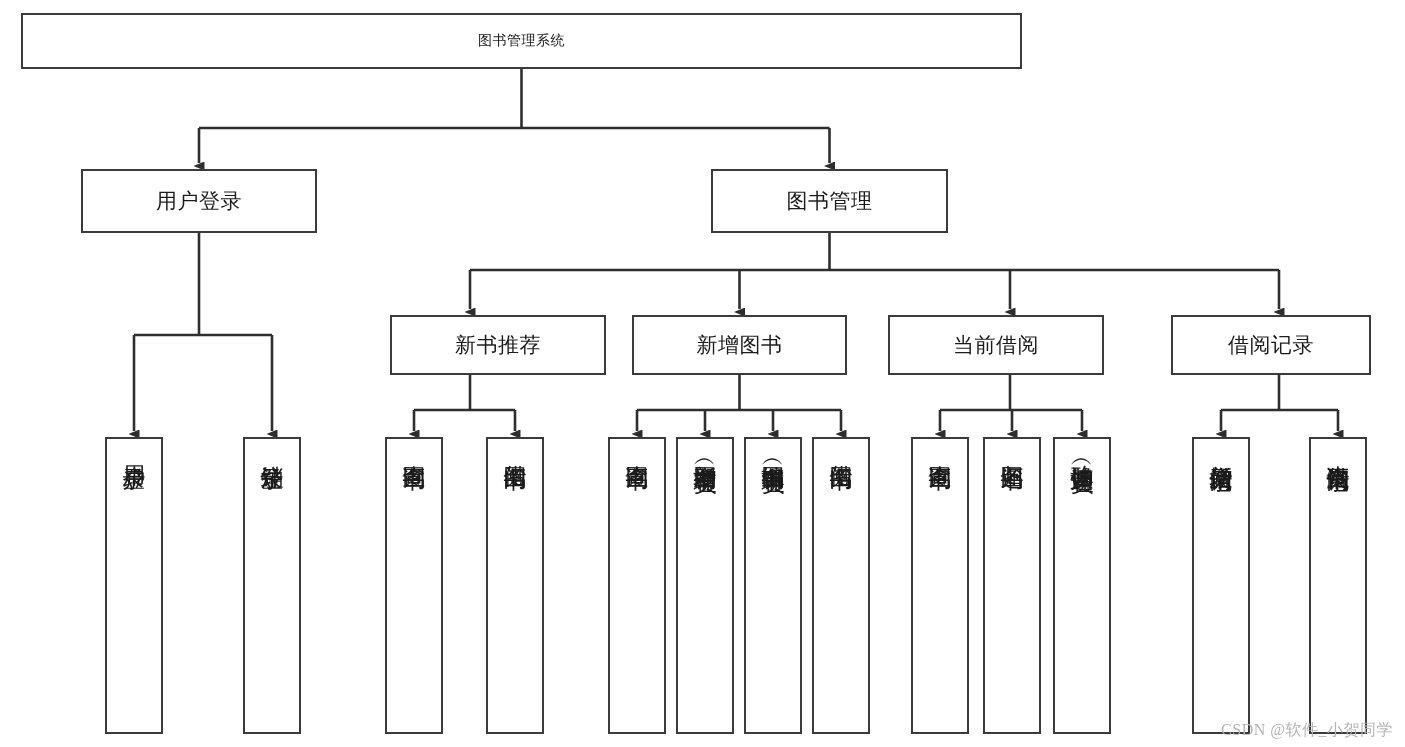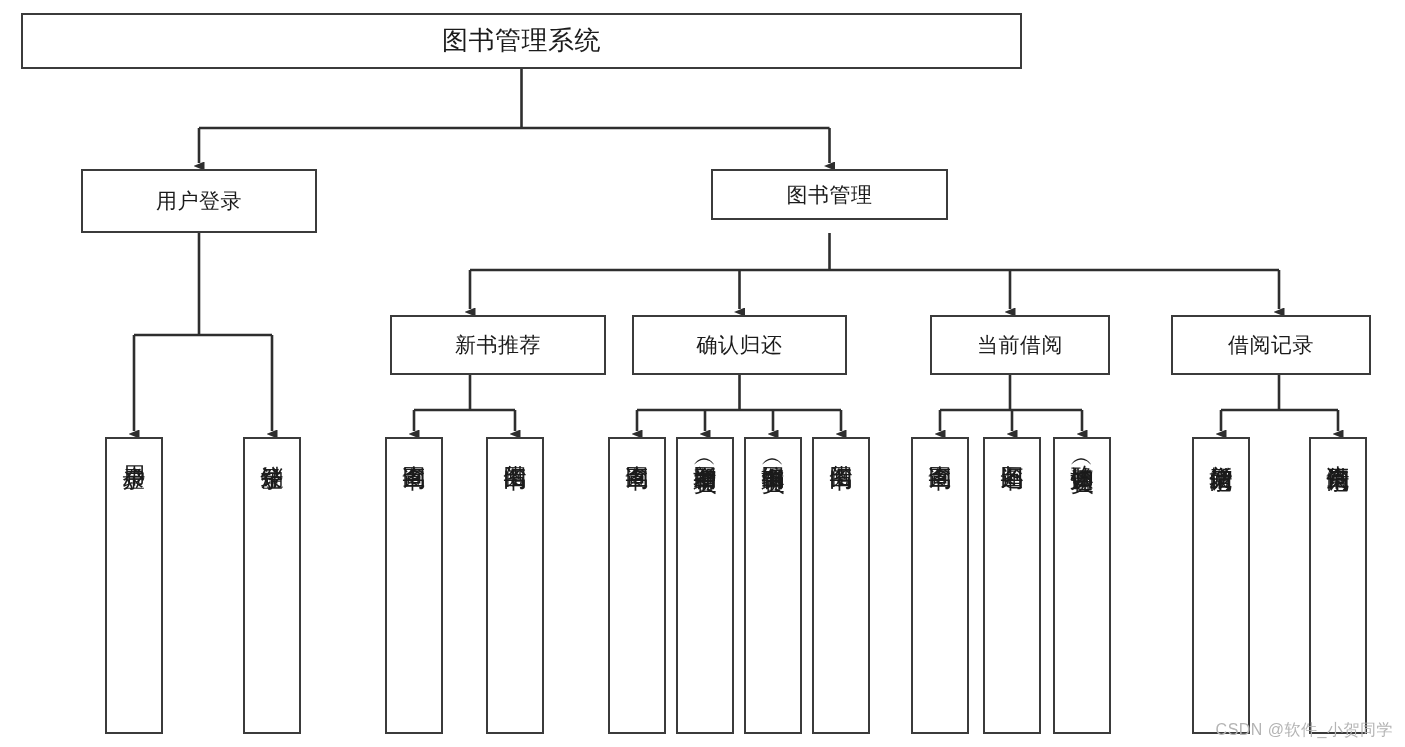--- a/index.html
+++ b/index.html
@@ -51,30 +51,31 @@
     align-items: flex-start;
     padding-top: 8px;
   }
   .node.vert .label {
     writing-mode: vertical-rl;
     text-orientation: upright;
     font-size: 23px;
     letter-spacing: 1px;
     line-height: 1;
   }
-  .node.root .label { font-size: 26px; }
+  .node.root .label { font-size: 14px; }
   .watermark {
     position: absolute;
     right: 12px;
     bottom: 6px;
     font-size: 16px;
     color: #b4b4b4;
     letter-spacing: 0.5px;
     white-space: nowrap;
     pointer-events: none;
+    font-family: Liberation Serif, serif;
   }
 </style>
 </head>
 <body>
 
 <div id="diagram-root">
 
   <svg class="edges" viewBox="0 0 1405 747" xmlns="http://www.w3.org/2000/svg">
     <defs>
       <marker id="arrow" markerWidth="9" markerHeight="11" refX="1.5" refY="5.5" orient="auto" markerUnits="userSpaceOnUse">
@@ -118,30 +119,30 @@
       </g>
   </svg>
 
   <div id="nodes-layer">
       <div class="node horiz root" style="left: 21px; top: 13px; width: 1001px; height: 56px;">
         <span class="label">图书管理系统</span>
       </div>
       <div class="node horiz" style="left: 81px; top: 169px; width: 236px; height: 64px;">
         <span class="label">用户登录</span>
       </div>
-      <div class="node horiz" style="left: 711px; top: 169px; width: 237px; height: 51px;">
+      <div class="node horiz" style="left: 711px; top: 169px; width: 237px; height: 64px;">
         <span class="label">图书管理</span>
       </div>
       <div class="node horiz" style="left: 362px; top: 315px; width: 216px; height: 60px; margin-left: 28px;">
         <span class="label">新书推荐</span>
       </div>
       <div class="node horiz" style="left: 632px; top: 315px; width: 215px; height: 60px;">
-        <span class="label">确认归还</span>
+        <span class="label">新增图书</span>
       </div>
-      <div class="node horiz" style="left: 930px; top: 315px; width: 180px; height: 60px;">
+      <div class="node horiz" style="left: 888px; top: 315px; width: 216px; height: 60px;">
         <span class="label">当前借阅</span>
       </div>
       <div class="node horiz" style="left: 1171px; top: 315px; width: 200px; height: 60px;">
         <span class="label">借阅记录</span>
       </div>
       <div class="node vert" style="left: 105px; top: 437px; width: 58px; height: 297px;">
         <span class="label">用户登录</span>
       </div>
       <div class="node vert" style="left: 243px; top: 437px; width: 58px; height: 297px;">
         <span class="label">注销登录</span>

